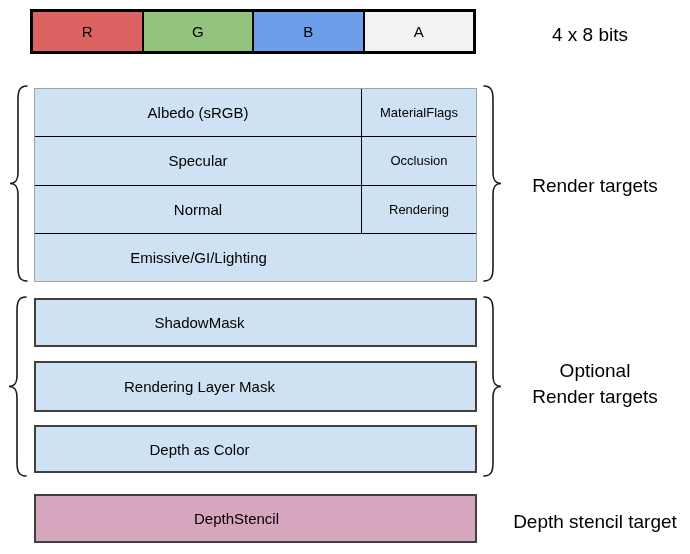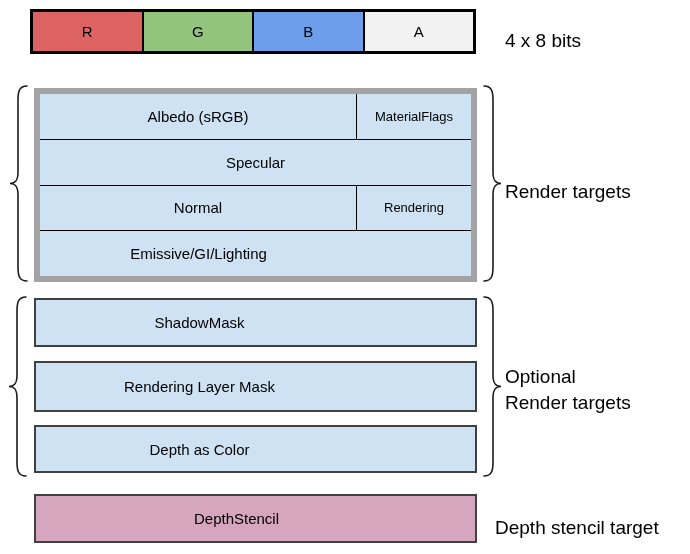--- a/index.html
+++ b/index.html
@@ -32,35 +32,34 @@
     justify-content: center;
     font-size: 15px;
   }
   .rgba-cell + .rgba-cell { border-left: 2px solid #000000; }
 
   
   .caption {
     position: absolute;
     font-size: 19px;
     line-height: 26px;
-    text-align: left;
+    text-align: center;
     white-space: nowrap;
-    margin-top: 6px;
   }
   .caption-bits   { left: 505px; top: 22px;  width: 170px; }
   .caption-rt     { left: 505px; top: 173px; width: 180px; }
   .caption-opt    { left: 505px; top: 358px; width: 180px; }
   .caption-depth  { left: 495px; top: 509px; width: 200px; }
 
   
   .rt-table {
     position: absolute;
     left: 34px; top: 88px;
     width: 443px; height: 194px;
-    border: 6px solid #a3a3a3;
+    border: 1px solid #a3a3a3;
     box-sizing: border-box;
     display: flex;
     flex-direction: column;
   }
   .rt-row { flex: 1; display: flex; }
   .rt-row + .rt-row { border-top: 1px solid #000000; }
   .rt-main {
     flex: 1;
     display: flex;
     align-items: center;
@@ -117,20 +116,21 @@
   </div>
   <div class="caption caption-bits">4 x 8 bits</div>
 
   <div class="rt-table" style="background-color: rgb(207, 226, 243);">
     <div class="rt-row">
       <div class="rt-main">Albedo (sRGB)</div>
       <div class="rt-alpha">MaterialFlags</div>
     </div>
     <div class="rt-row">
       <div class="rt-main">Specular</div>
+      <div class="rt-alpha">Occlusion</div>
     </div>
     <div class="rt-row">
       <div class="rt-main">Normal</div>
       <div class="rt-alpha">Rendering</div>
     </div>
     <div class="rt-row">
       <div class="rt-main">Emissive/GI/Lighting</div>
       <div class="rt-alpha-spacer"></div>
     </div>
   </div>

